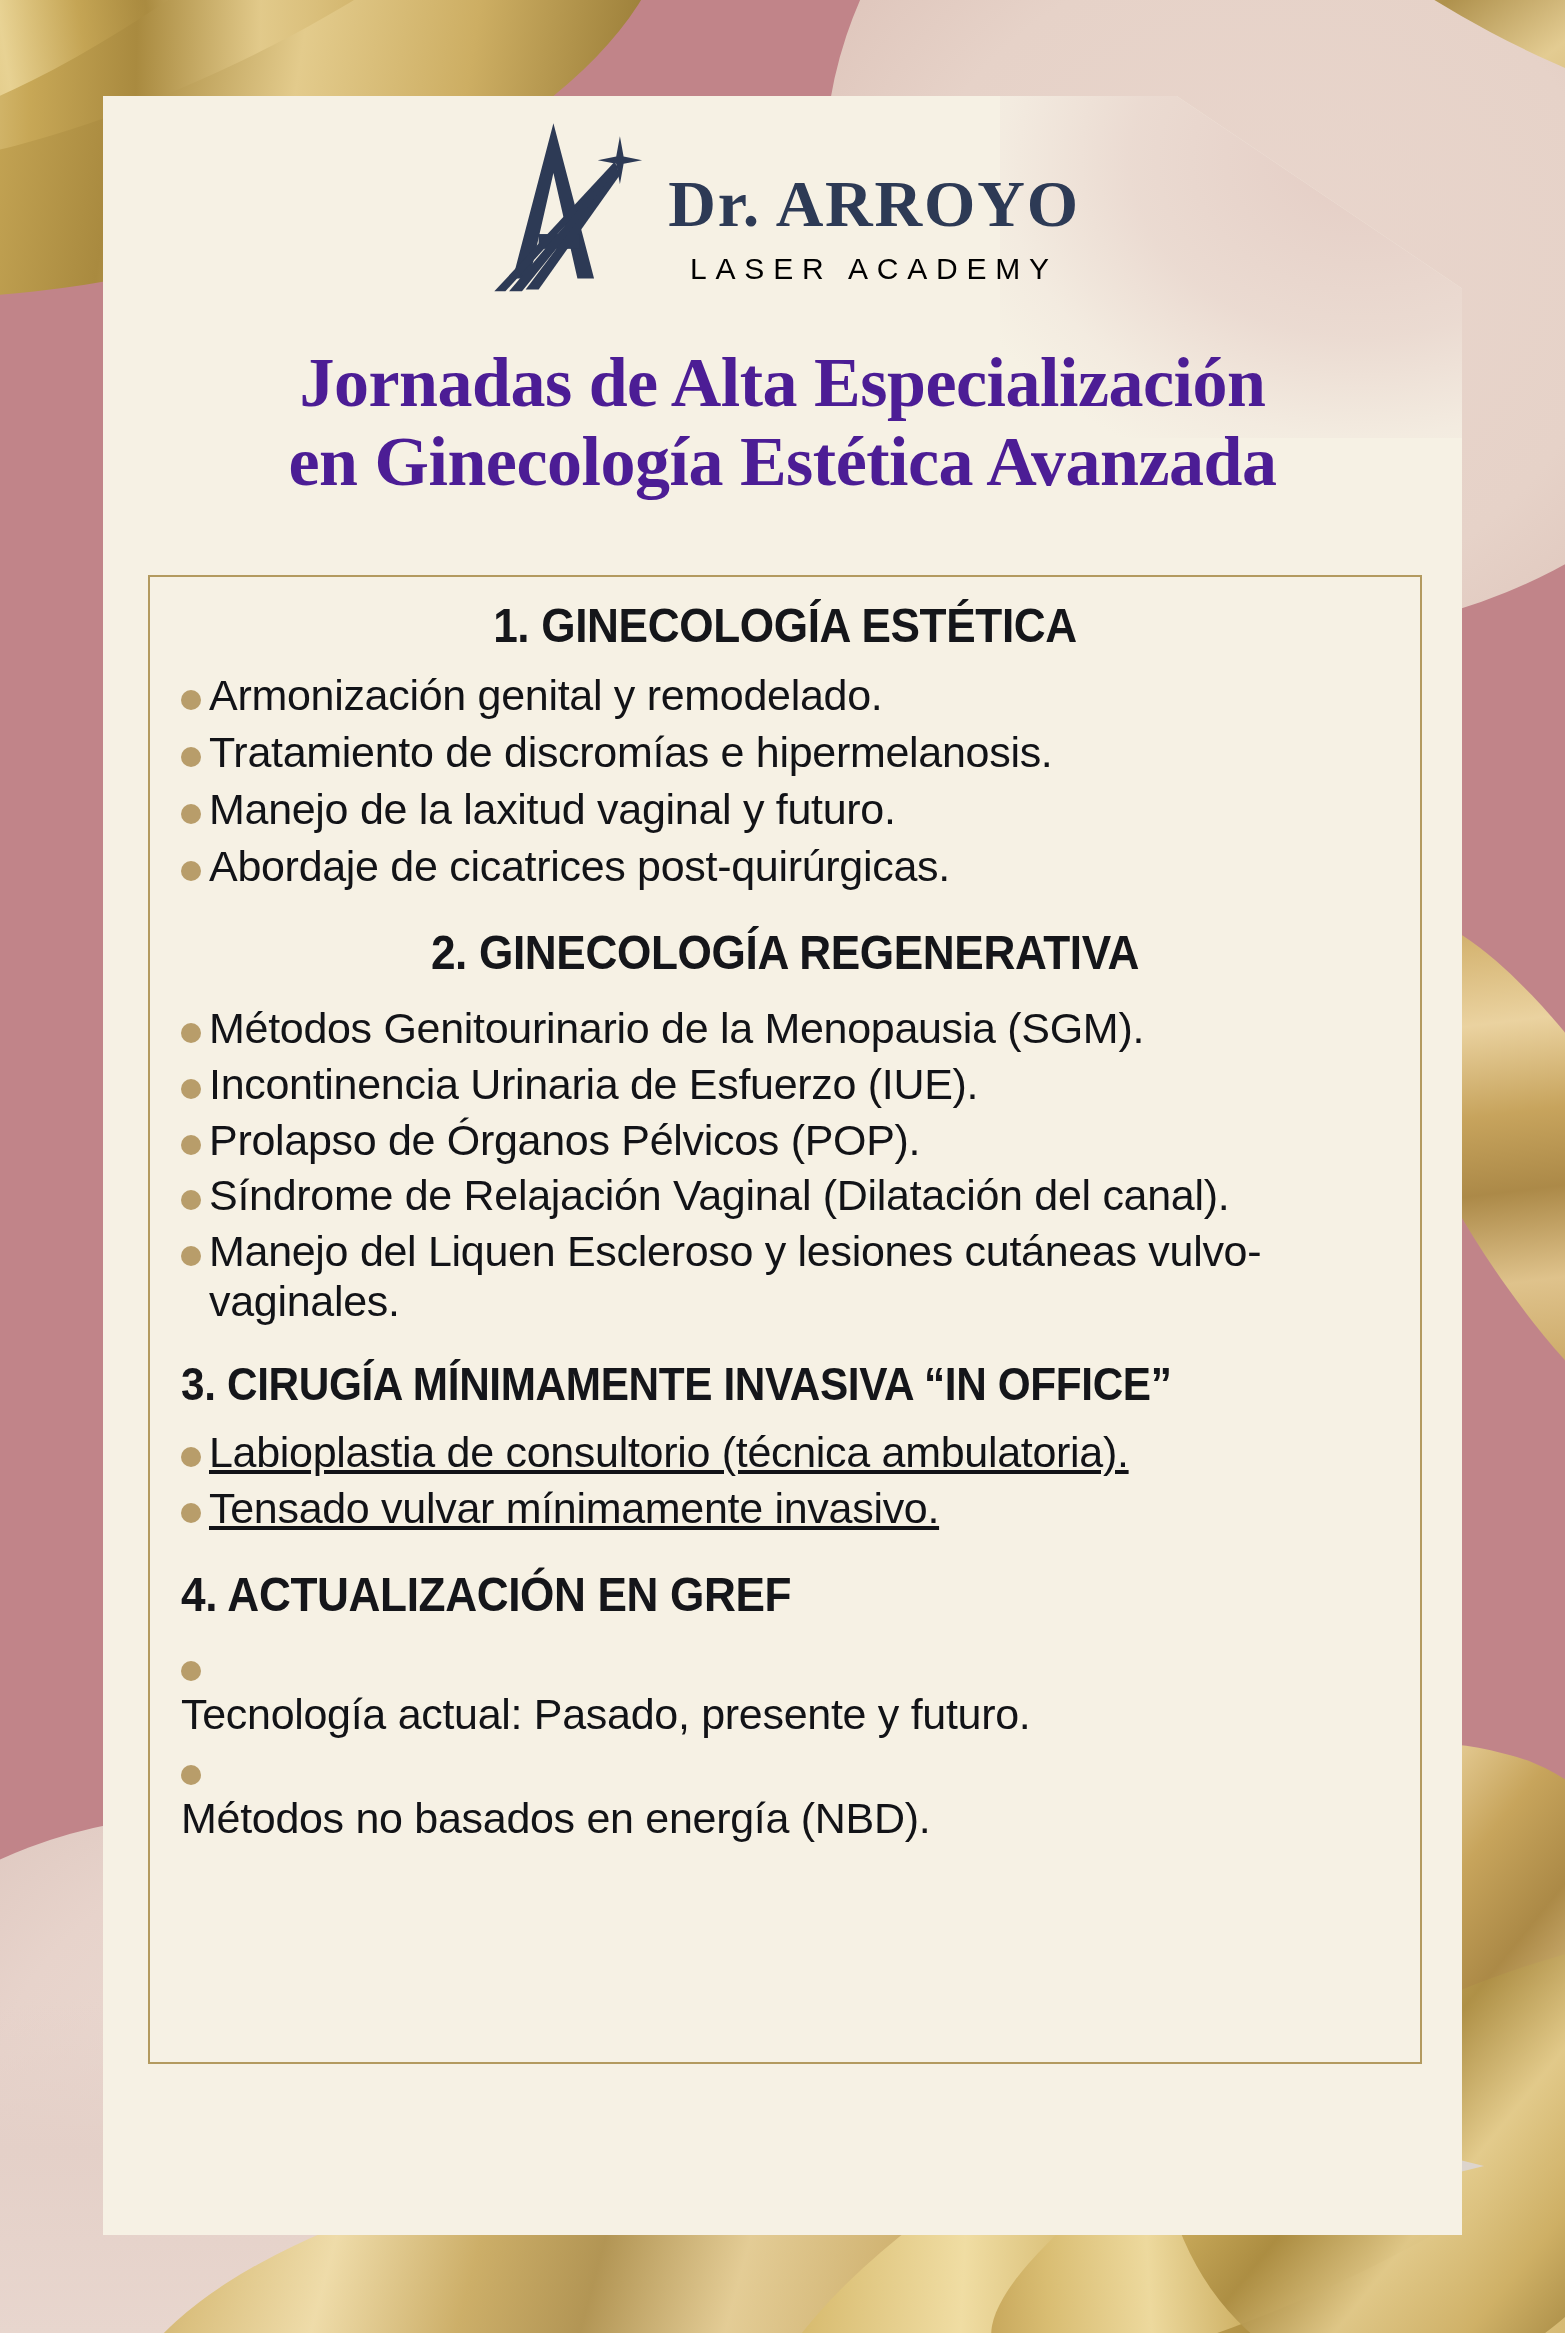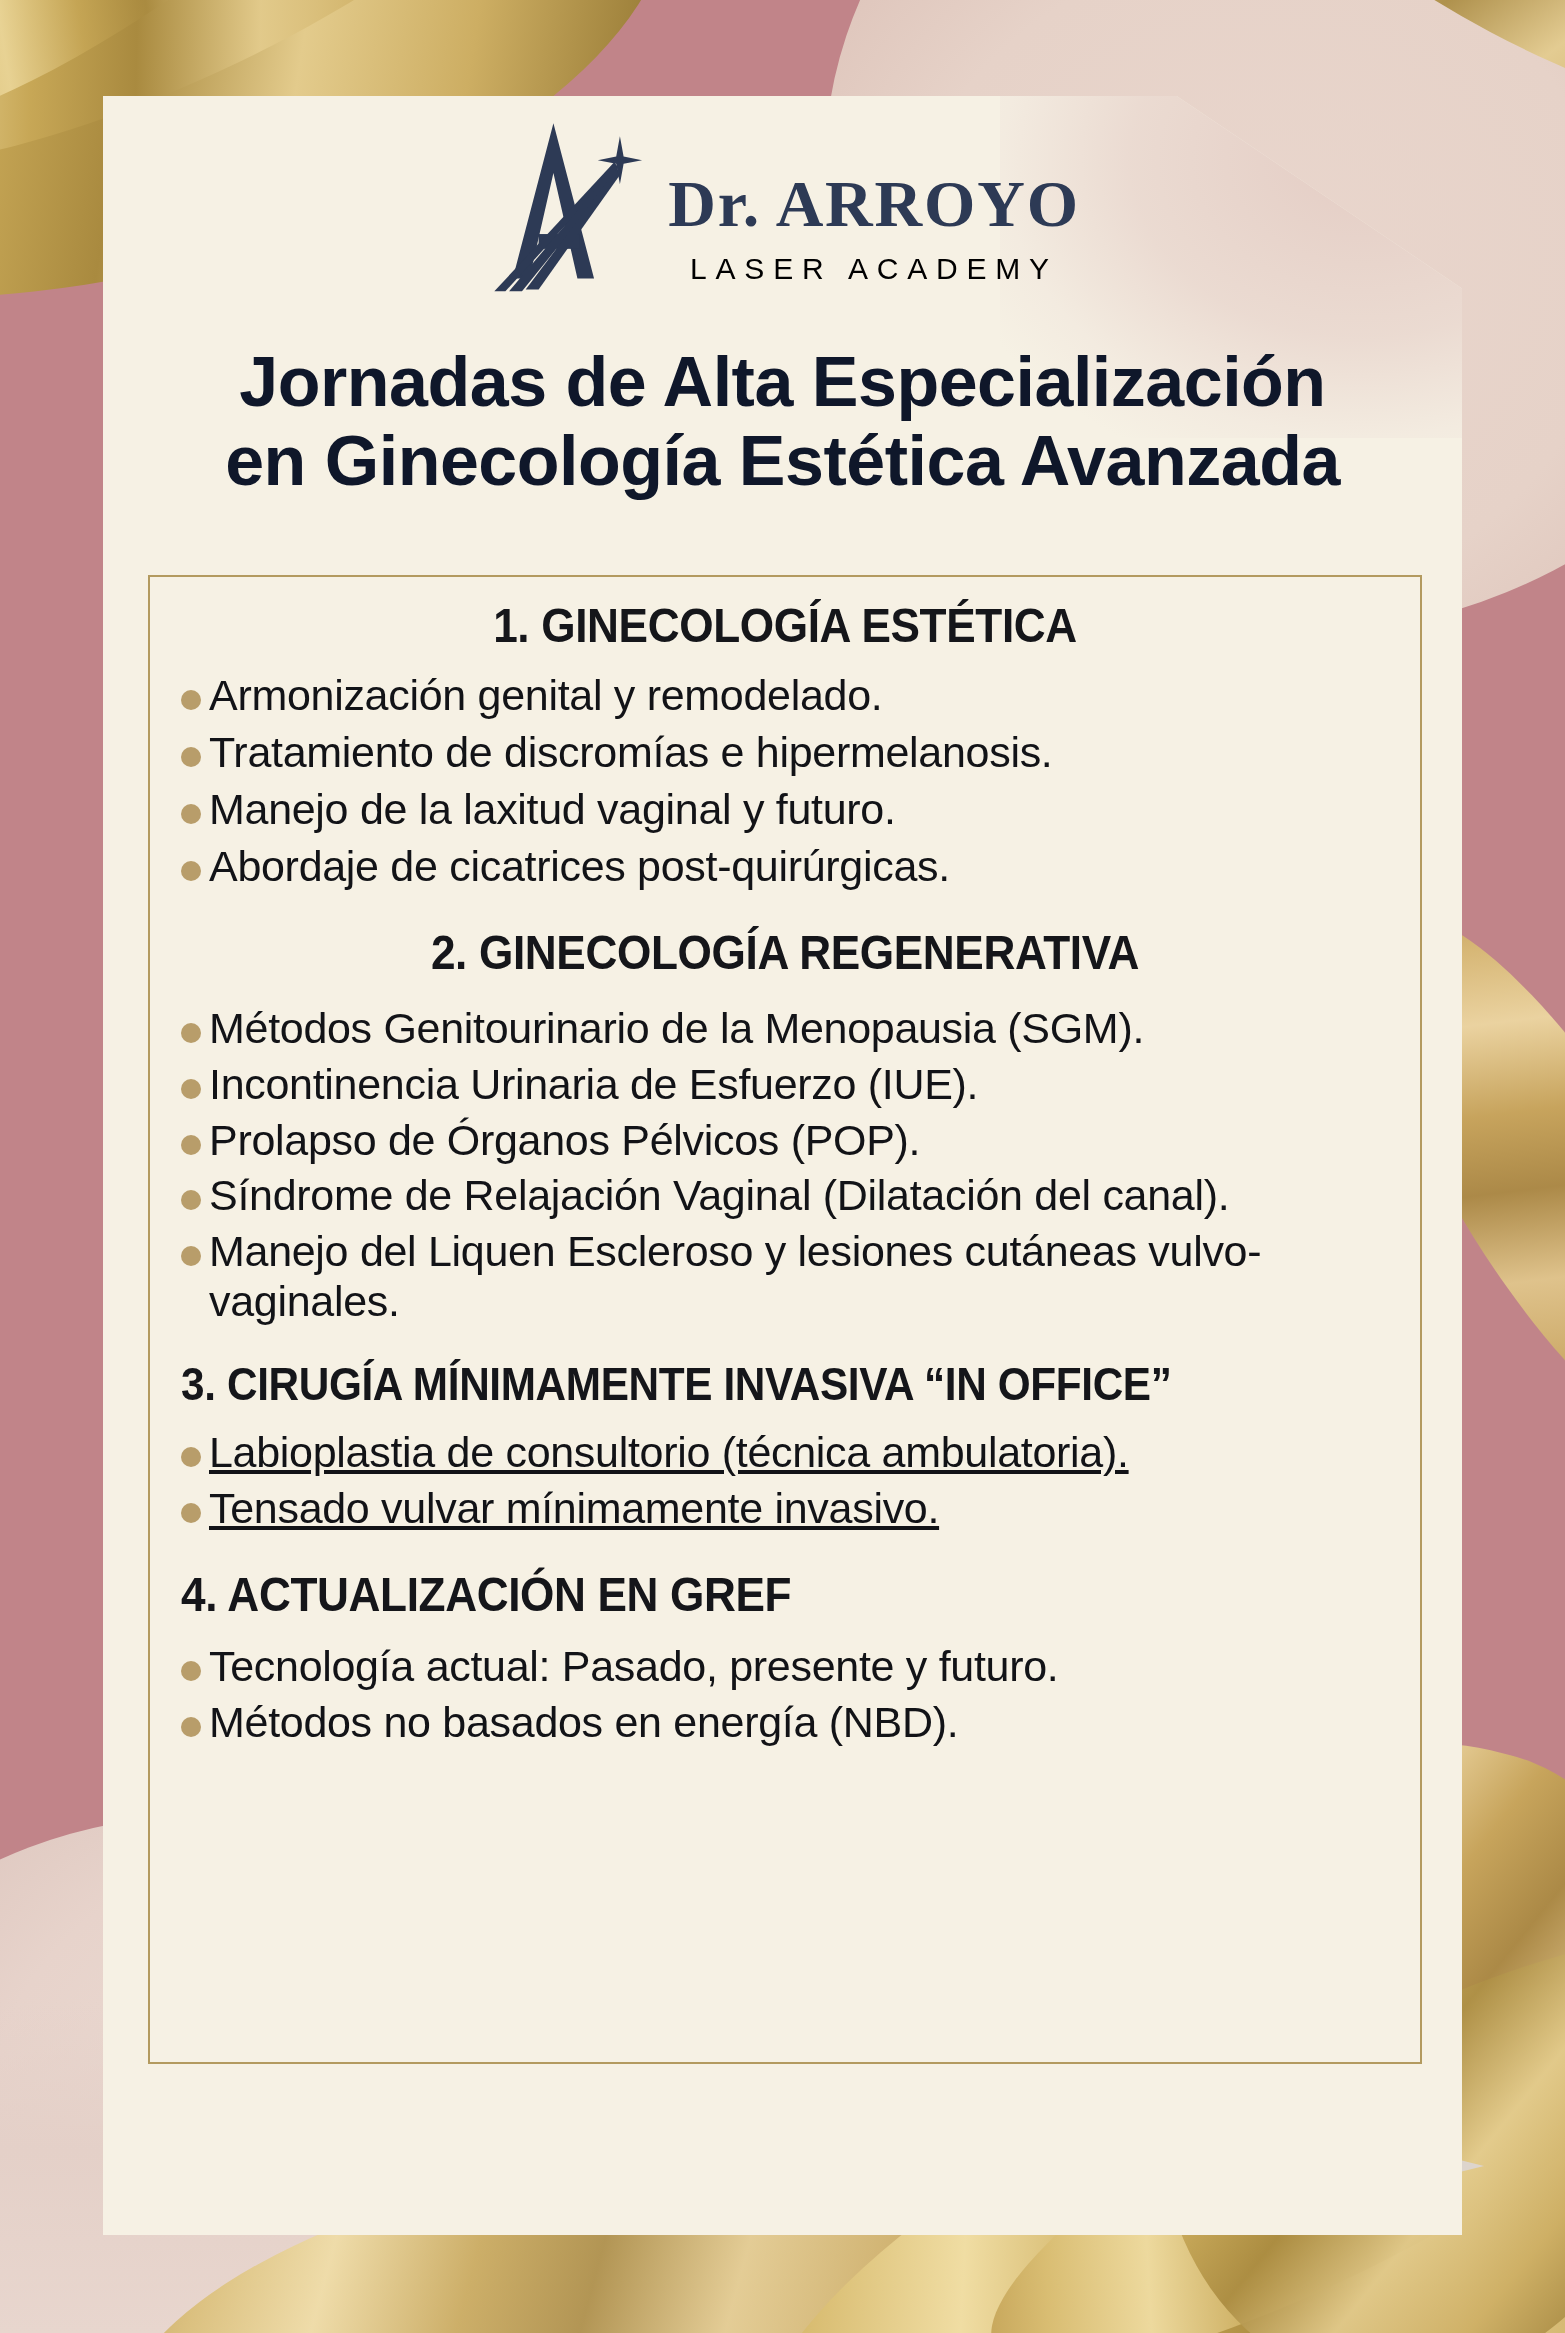--- a/index.html
+++ b/index.html
@@ -163,25 +163,25 @@
     margin-top:14.8px;
     text-align:center;
     white-space:nowrap;
   }
 
   
   #title {
     position:absolute; z-index:3;
     left:103px; width:1359px; top:343px;
     text-align:center;
-    font-family:Liberation Sans, sans-serif;
+    font-family:Liberation Serif, serif;
     font-weight:700;
     font-size:70px;
     line-height:1.13;
-    color:#0f172a;
+    color:#4c1d95;
     letter-spacing:-0.5px;
     padding:0 37px;
   }
   #title .ln { display:block; }
 
   
   #program {
     position:absolute; z-index:3;
     left:148px; top:575px;
     width:1274px; height:1489px;
@@ -229,21 +229,21 @@
   #sec1 .sec-head { margin-bottom:18.5px; }
   #sec1 ul.items li { margin-bottom:6.5px; }
   #sec2 { margin-top:37px; }
   #sec2 .sec-head { margin-bottom:24px; }
   #sec2 ul.items li { margin-bottom:5.5px; }
   #sec3 { margin-top:33px; }
   #sec3 .sec-head { font-size:46px; margin-bottom:18.5px; }
   #sec3 ul.items li { margin-bottom:5.5px;text-decoration:underline; }
   #sec4 { margin-top:37px; }
   #sec4 .sec-head { margin-bottom:20px; }
-  #sec4 ul.items li { margin-bottom:5.5px; }
+  #sec4 ul.items li { margin-bottom:5.5px;flex-direction:column; }
 </style>
 </head>
 <body>
 
 <div id="bg">
   <div class="blush-tr"></div>
   <div class="blush-bl"></div>
   <div class="blush-bottom"></div>
 
   <div class="gold gold-tl-1"></div>

